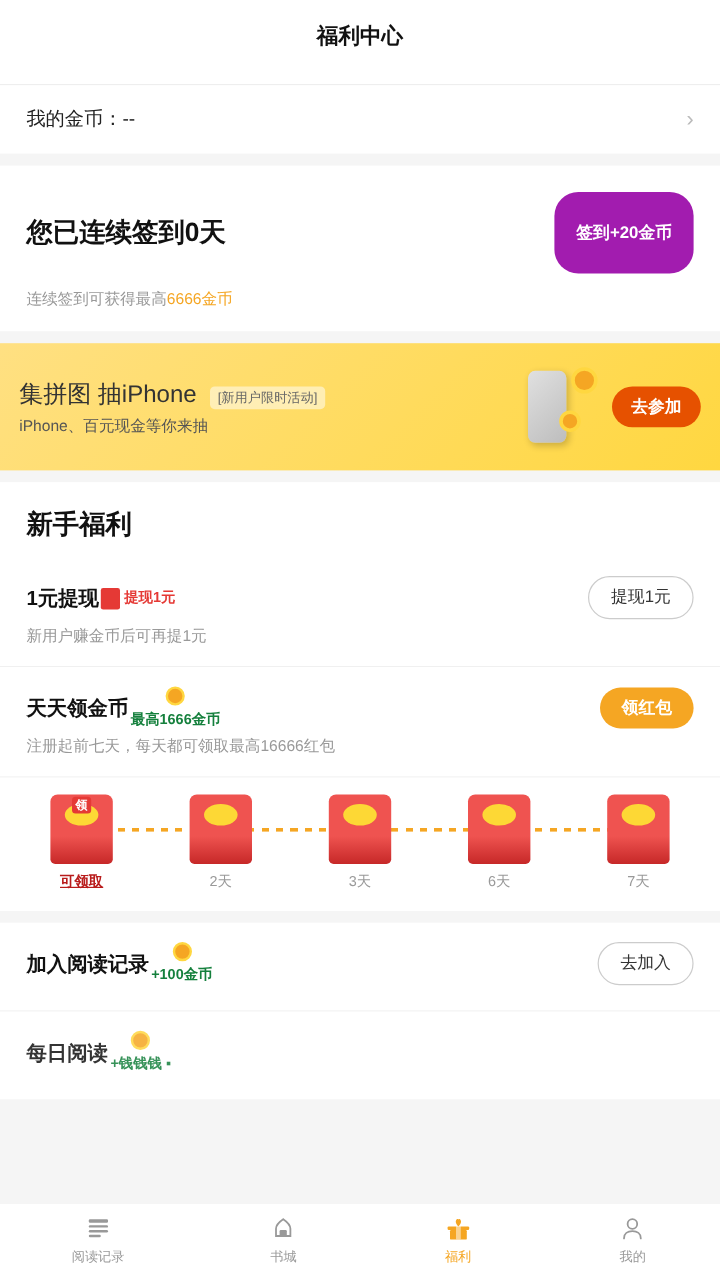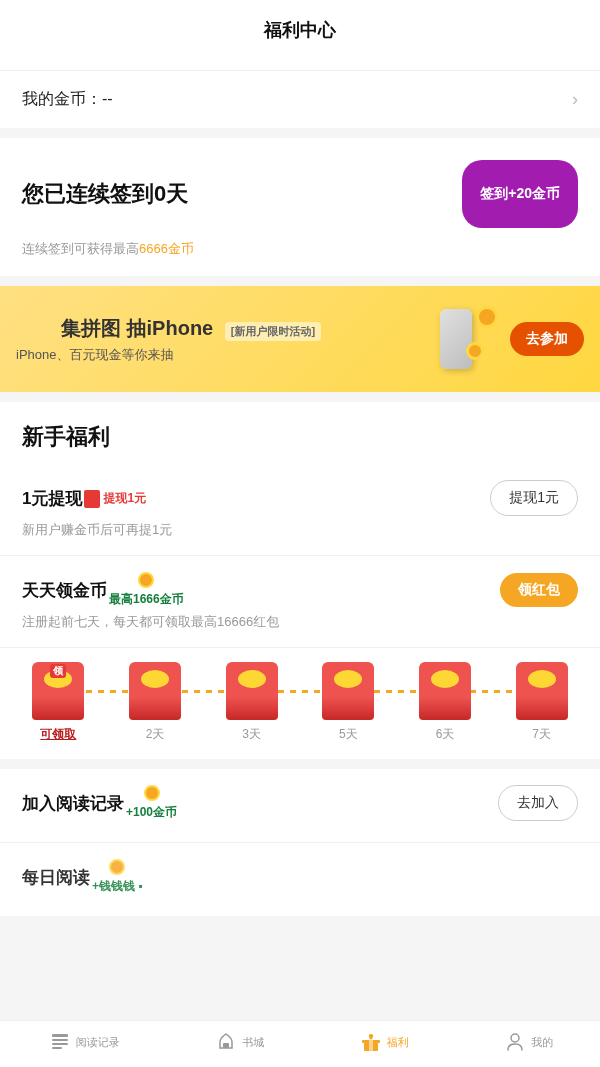--- a/index.html
+++ b/index.html
@@ -86,24 +86,23 @@
       padding: 18px 16px;
       display: flex;
       align-items: center;
       justify-content: space-between;
       position: relative;
       overflow: hidden;
     }
     .lottery-left { flex: 1; }
     .lottery-title {
       font-size: 20px;
-      font-weight: 700;
+      font-weight: 400;
       color: #333;
       margin-bottom: 4px;
-      margin-left: 45px;
     }
     .lottery-badge {
       display: inline-block;
       background: rgba(255,255,255,0.5);
       color: #666;
       font-size: 11px;
       padding: 2px 6px;
       border-radius: 4px;
       margin-left: 6px;
     }
@@ -338,21 +337,21 @@
       width: 600px;
       background: #fff;
       border-top: 1px solid #eee;
       display: flex;
       align-items: center;
       justify-content: space-around;
       padding: 8px 0 12px;
     }
     .nav-item {
       display: flex;
-      flex-direction: row;
+      flex-direction: column;
       align-items: center;
       gap: 3px;
       cursor: pointer;
     }
     .nav-icon {
       width: 26px;
       height: 26px;
       display: flex;
       align-items: center;
       justify-content: center;
@@ -468,24 +467,20 @@
           <div class="rp-packet"></div>
           <div class="rp-day-label normal">2天</div>
         </div>
 
         <div class="rp-item">
           <div class="rp-packet"></div>
           <div class="rp-day-label normal">3天</div>
         </div>
 
 
-        <div class="rp-item">
-          <div class="rp-packet"></div>
-          <div class="rp-day-label normal">5天</div>
-        </div>
 
         <div class="rp-item">
           <div class="rp-packet"></div>
           <div class="rp-day-label normal">6天</div>
         </div>
 
         <div class="rp-item">
           <div class="rp-packet"></div>
           <div class="rp-day-label normal">7天</div>
         </div>

